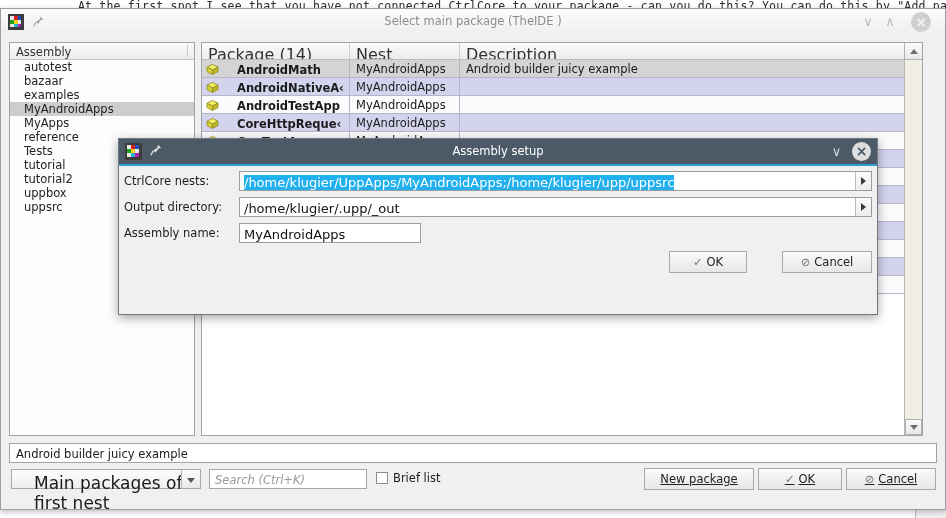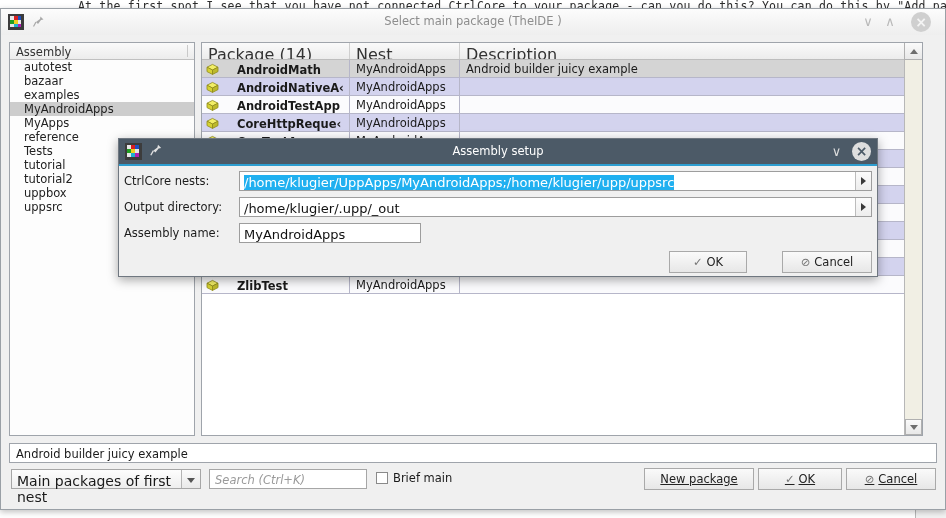--- a/index.html
+++ b/index.html
@@ -277,23 +277,23 @@
     color: #1a1a1a;
     padding: 3px 0 0 6px;
   }
   #nest-select {
     position: absolute;
     left: 10px; top: 434px;
     width: 190px; height: 20px;
     background: linear-gradient(#fdfdfd,#eeeeee);
     border: 1px solid #a6a6a6;
     box-sizing: border-box;
-    font-size: 14px;
+    font-size: 17px;
     color: #1a1a1a;
-    padding: 3px 0 0 5px;
+    padding: 3px 0 0 22px;
     cursor: default;
   }
   #nest-select .drop {
     position: absolute;
     right: 0; top: 0; bottom: 0; width: 18px;
     background: linear-gradient(#fbfbfb,#e9e9e9);
     border-left: 1px solid #b4b4b4;
   }
   #nest-select .drop .arr {
     position: absolute; left: 5px; top: 8px;
@@ -346,21 +346,21 @@
   }
   #btn-newpackage { left: 643px; width: 110px; }
   #btn-ok-main    { left: 757px; width: 84px; }
   #btn-cancel-main{ left: 845px; width: 90px; }
   .btn-glyph { color: #777; margin-right: 4px; }
 
   
   #dialog {
     position: absolute;
     left: 118px; top: 138px;
-    width: 760px; height: 139px;
+    width: 760px; height: 177px;
     background: #f0f0f0;
     border: 1px solid #6f7780;
     box-sizing: border-box;
     box-shadow: 0 3px 10px rgba(0,0,0,0.35);
   }
   #dlg-titlebar {
     position: relative;
     height: 25px;
     background: #4c5a67;
     border-bottom: 2px solid #2e9ed0;
@@ -672,21 +672,21 @@
     <div id="nest-select">
       <span>Main packages of first nest</span>
       <span class="drop">
         <span class="arr"></span>
       </span>
     </div>
 
     <div id="search-input">Search (Ctrl+K)</div>
 
     <div id="brief-check">
-      <span class="box"></span><span>Brief main</span>
+      <span class="box"></span><span>Brief list</span>
     </div>
 
     <div class="pbtn" id="btn-newpackage">New package</div>
     <div class="pbtn" id="btn-ok-main">
       <span class="btn-glyph">✓</span><span>OK</span>
     </div>
     <div class="pbtn" id="btn-cancel-main">
       <span class="btn-glyph">⊘</span><span>Cancel</span>
     </div>
   </div>

